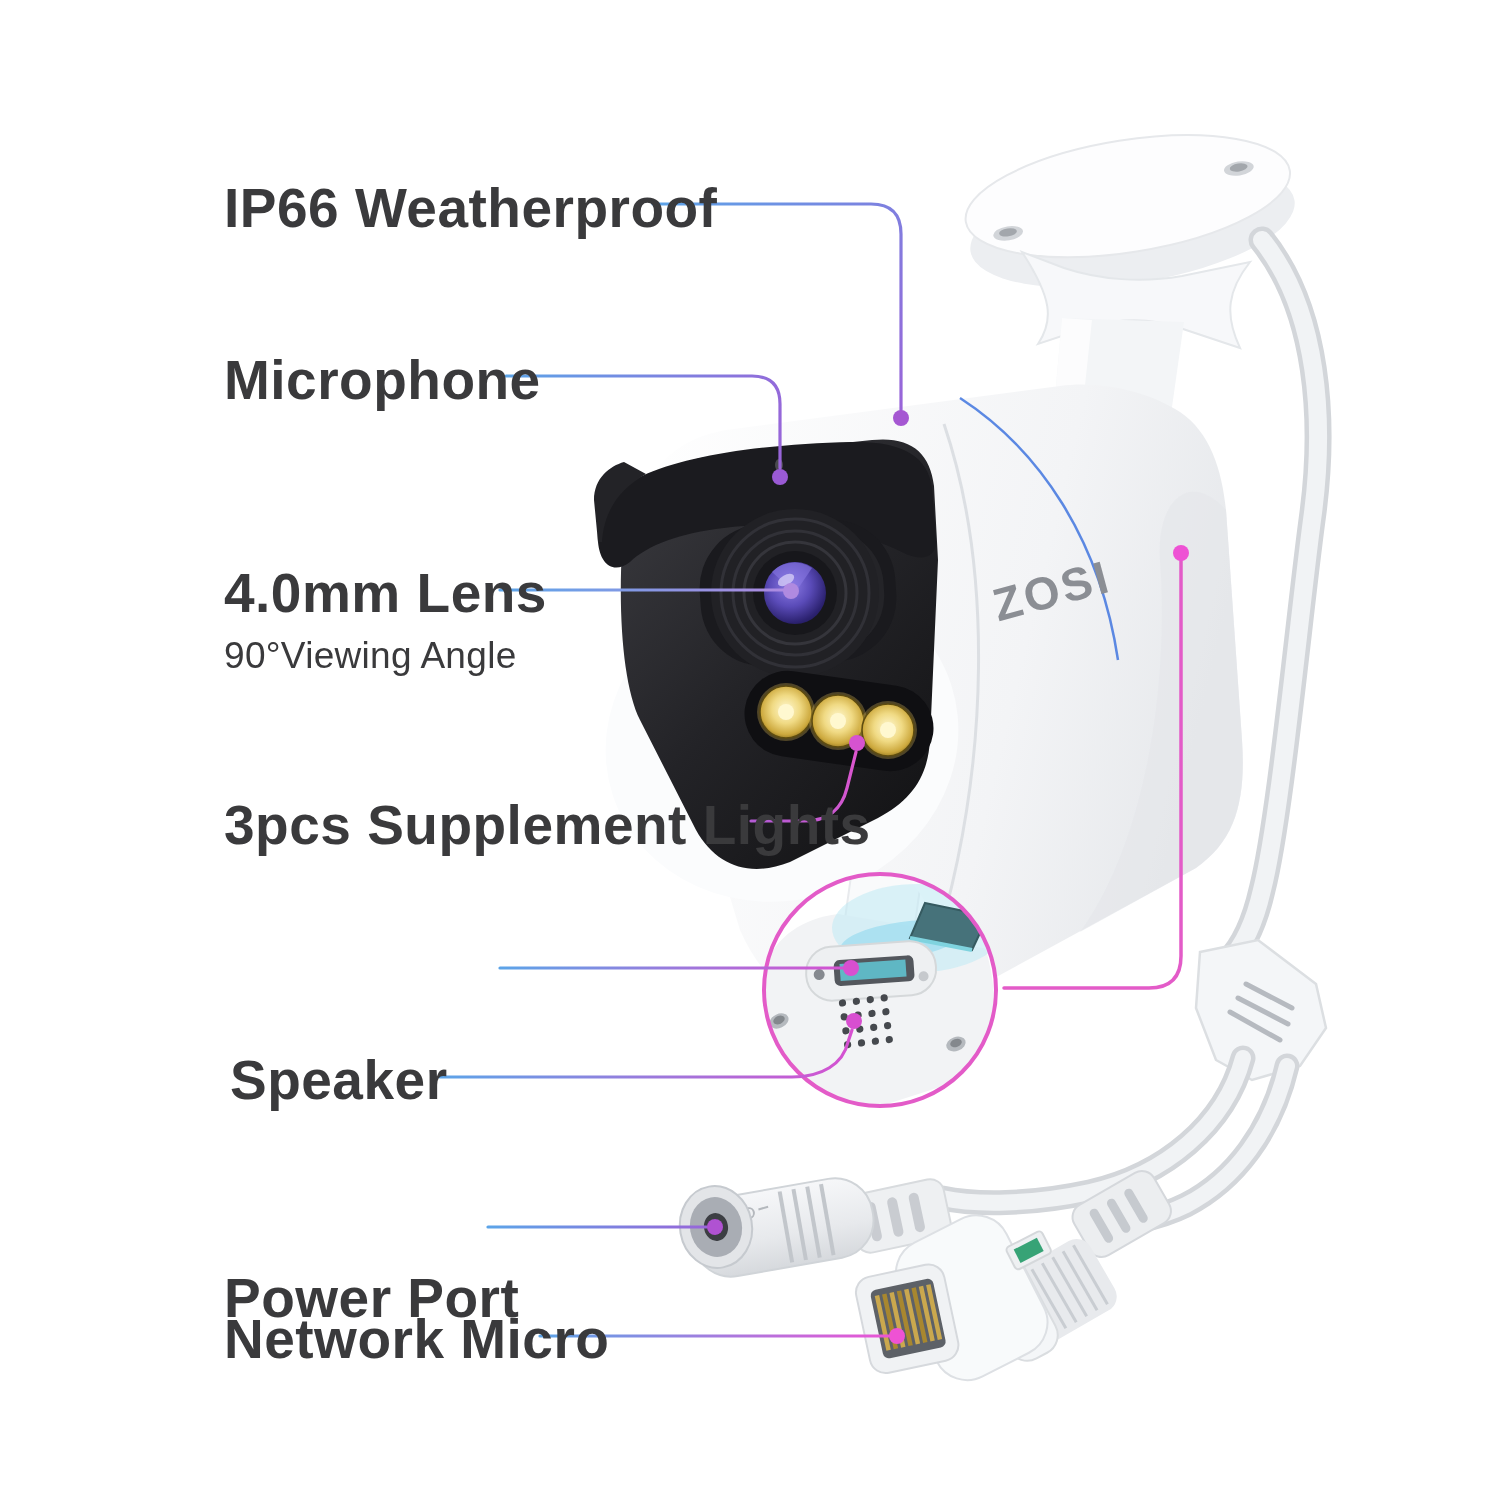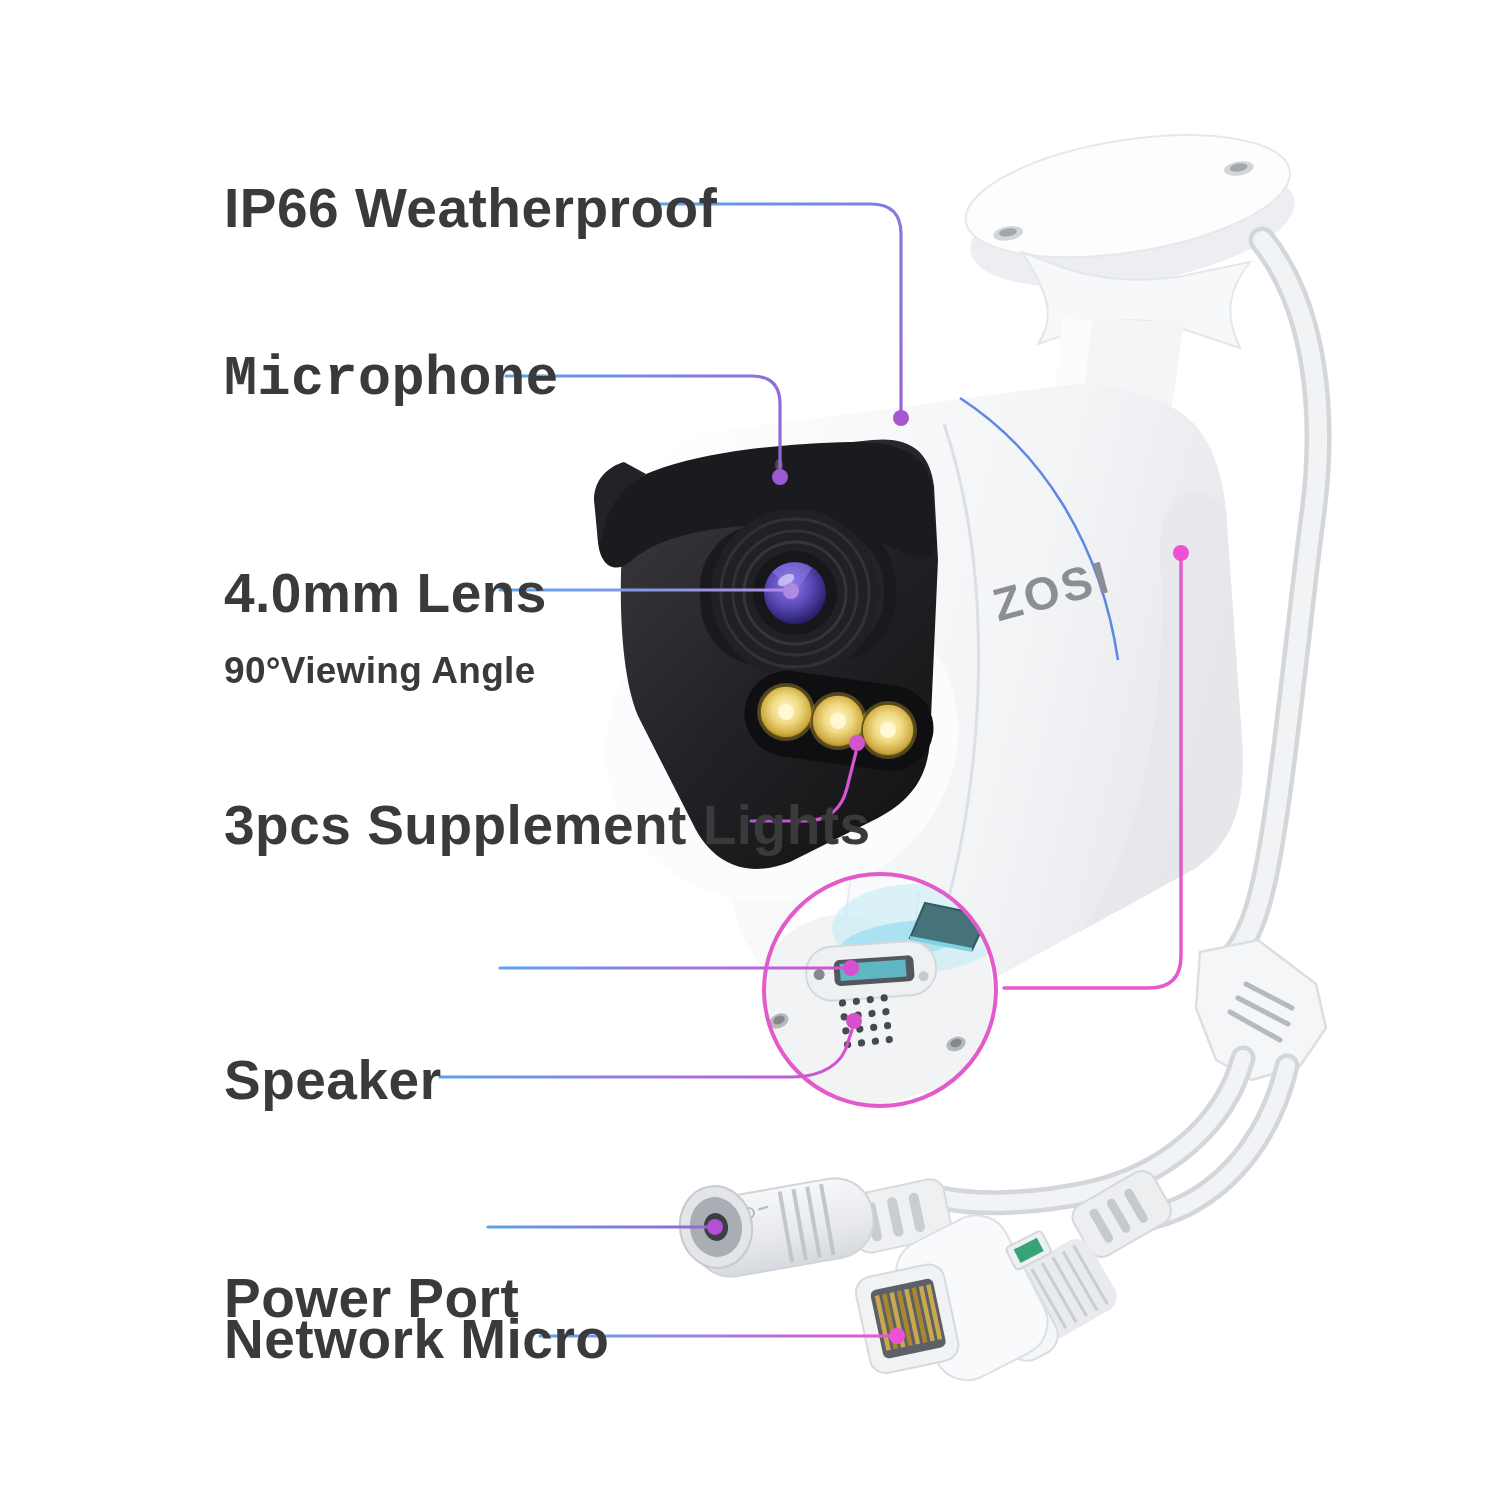--- a/index.html
+++ b/index.html
@@ -3,28 +3,28 @@
 <meta charset="utf-8">
 <style>
   html,body{margin:0;padding:0;background:#ffffff;}
   .stage{
     position:relative;width:1500px;height:1500px;background:#ffffff;overflow:hidden;
     font-family:"Liberation Sans","DejaVu Sans",sans-serif;
   }
   .scene{position:absolute;left:0;top:0;width:1500px;height:1500px;}
   .callout{position:absolute;color:var(--label-text,#3a3a3c);white-space:nowrap;}
   .callout .main{font-size:55px;font-weight:600;letter-spacing:.5px;line-height:1.1;}
-  .callout .sub{font-size:37px;font-weight:700;letter-spacing:.3px;line-height:1.3;margin-top:23px;}
+  .callout .sub{font-size:37px;font-weight:400;letter-spacing:.3px;line-height:1.3;margin-top:8px;}
   
   #c-ip66    {left:224px;top:178px;}
-  #c-mic     {left:224px;top:350px;font-family:Liberation Mono, monospace;}
+  #c-mic     {left:224px;top:350px;}
   #c-lens    {left:224px;top:563px;}
   #c-lights  {left:224px;top:795px;}
   #c-sd      {left:224px;top:904px;}
-  #c-speaker {left:224px;top:1050px;}
+  #c-speaker {left:230px;top:1050px;}
   #c-power   {left:224px;top:1268px;}
   #c-network {left:224px;top:1309px;}
 </style>
 </head>
 <body>
 
 <div class="stage">
 
   <svg class="scene" viewBox="0 0 1500 1500">
     <defs>

